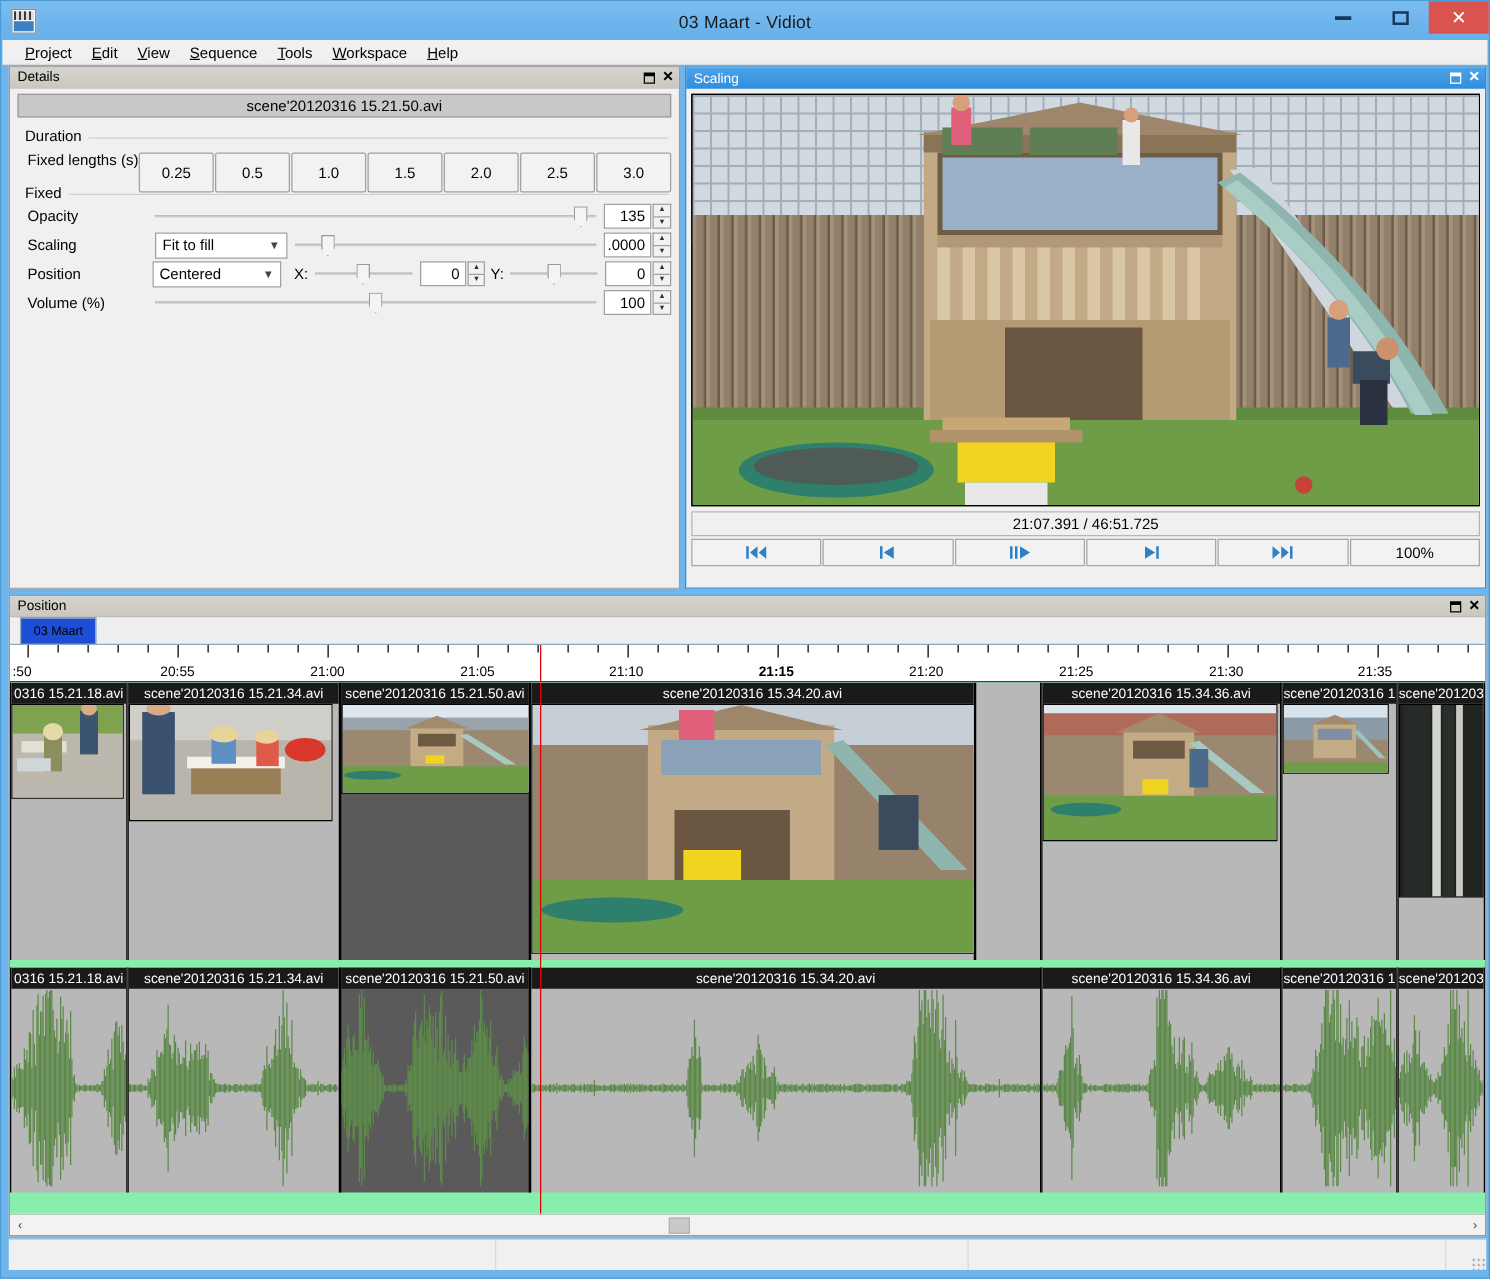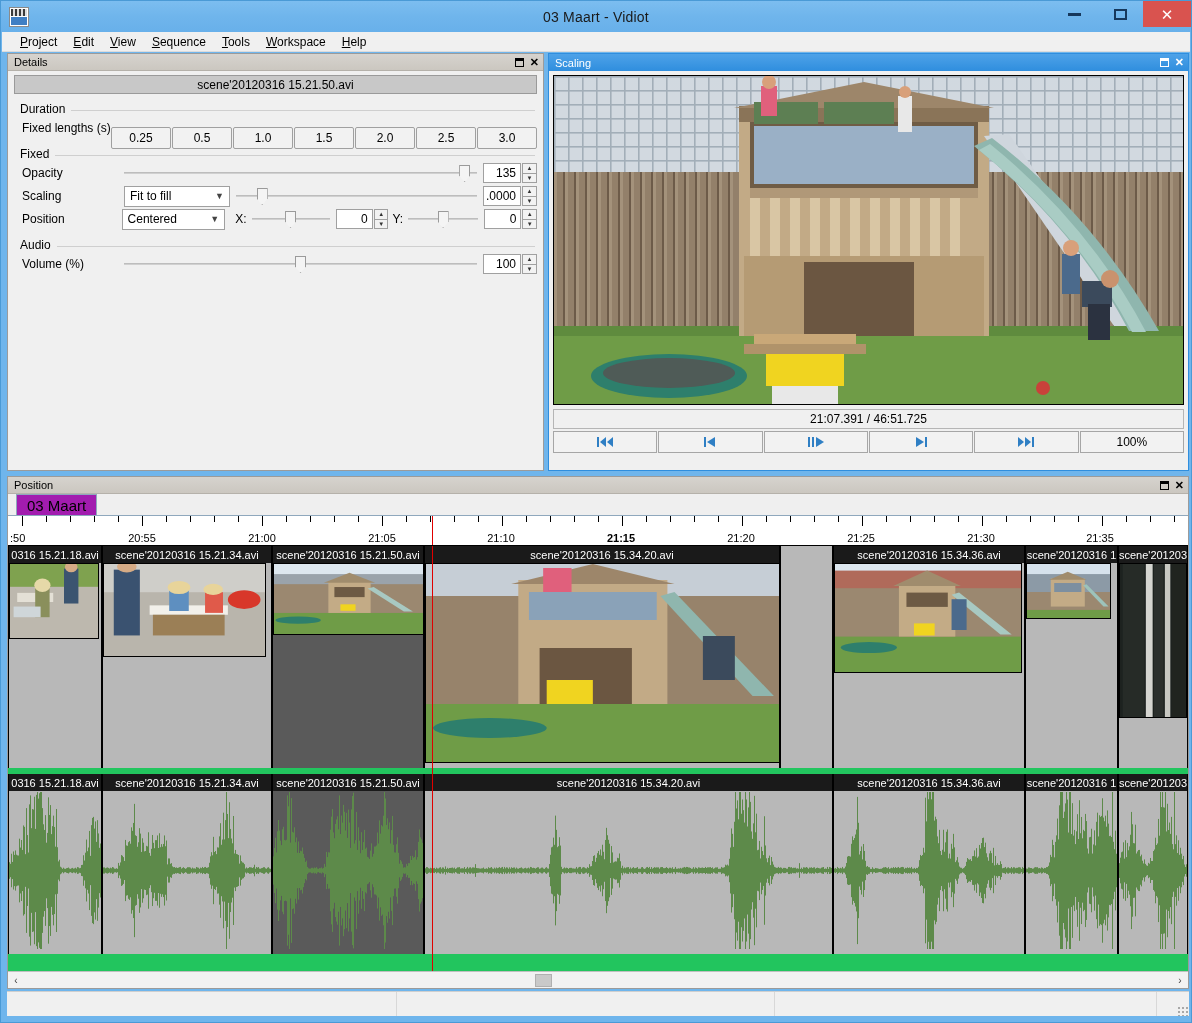--- a/index.html
+++ b/index.html
@@ -104,21 +104,21 @@
   }
   .group-rule {
     position: absolute; left: 0; right: 2px; top: 8px; height: 1px; background: #cfcfcf; z-index: 1;
   }
   .row { display: flex; align-items: center; height: 22px; margin-top: 1px; }
   .row-label { width: 110px; padding-left: 8px; font-size: 12px; color: #000; }
   .value-right { margin-left: auto; padding-right: 8px; font-size: 12px; }
 
   .fixed-btns { display: flex; gap: 1px; }
   .fbtn {
-    width: 60px; height: 22px; background: #f2f2f2;
+    width: 60px; height: 32px; background: #f2f2f2;
     border: 1px solid #a0a0a0; border-radius: 2px;
     font-size: 12px; display: flex; align-items: center; justify-content: center; margin-top: 20px;
   }
 
   .slider { position: relative; height: 22px; flex: 1; }
   .slider-track {
     position: absolute; left: 0; right: 0; top: 10px; height: 2px;
     background: #d0d0d0; border-top: 1px solid #bdbdbd;
   }
   .slider-thumb {
@@ -177,36 +177,36 @@
   .timelines-panel {
     position: absolute; left: 6px; top: 475px; width: 1182px; height: 513px;
     background: #f0f0f0; border: 1px solid #9b9b9b;
     display: flex; flex-direction: column;
   }
   .tl-tabs {
     height: 22px; background: #efefef; border-bottom: 1px solid #8fa8bd;
     display: flex; align-items: flex-end; padding-left: 8px;
   }
   .tl-tab {
-    height: 21px; padding: 0 10px; font-size: 15px;
-    background: #a21caf; border: 1px solid #8fa8bd; border-bottom: none;
+    height: 21px; padding: 0 10px; font-size: 10px;
+    background: #1d4ed8; border: 1px solid #8fa8bd; border-bottom: none;
     display: flex; align-items: center;
   }
   .ruler {
     position: relative; height: 30px; background: #fff;
     border-bottom: 1px solid #000; overflow: hidden;
   }
   .tick { position: absolute; top: 0; width: 1px; background: #000; }
   .tick.major { height: 10px; }
   .tick.minor { height: 6px; }
   .ruler-label {
     position: absolute; bottom: 1px; font-size: 11px; color: #000; transform: translateX(-50%);
     white-space: nowrap;
   }
-  .tracks { position: relative; flex: 1; background: #22c55e; overflow: hidden; }
+  .tracks { position: relative; flex: 1; background: #86efac; overflow: hidden; }
   .track { position: absolute; left: 0; right: 0; }
   .clip {
     position: absolute; top: 0; bottom: 0;
     border-left: 1px solid #000; border-right: 1px solid #000;
     overflow: hidden; background: #b8b8b8;
   }
   .clip.selected { background: #5a5a5a; }
   .clip-label {
     position: absolute; top: 0; left: 0; right: 0; height: 17px;
     background: #1a1a1a; color: #fff; font-size: 11px;
@@ -359,24 +359,20 @@
           <span class="slider-track"></span>
           <span class="slider-thumb" id="thumb-posy" style="left: 29.5px;"></span>
         </span>
         <span class="numbox">0</span>
         <span class="spin">
             <div>▲</div>
             <div>▼</div>
           </span>
       </div>
 
-      <div class="group">
-        <div class="group-rule"></div>
-        <span class="group-label">Audio</span>
-      </div>
       <div class="row">
         <span class="row-label">Volume (%)</span>
         <span class="slider">
           <span class="slider-track"></span>
           <span class="slider-thumb" id="thumb-volume" style="left: 171px;"></span>
         </span>
         <span class="numbox">100</span>
         <span class="spin">
             <div>▲</div>
             <div>▼</div>

